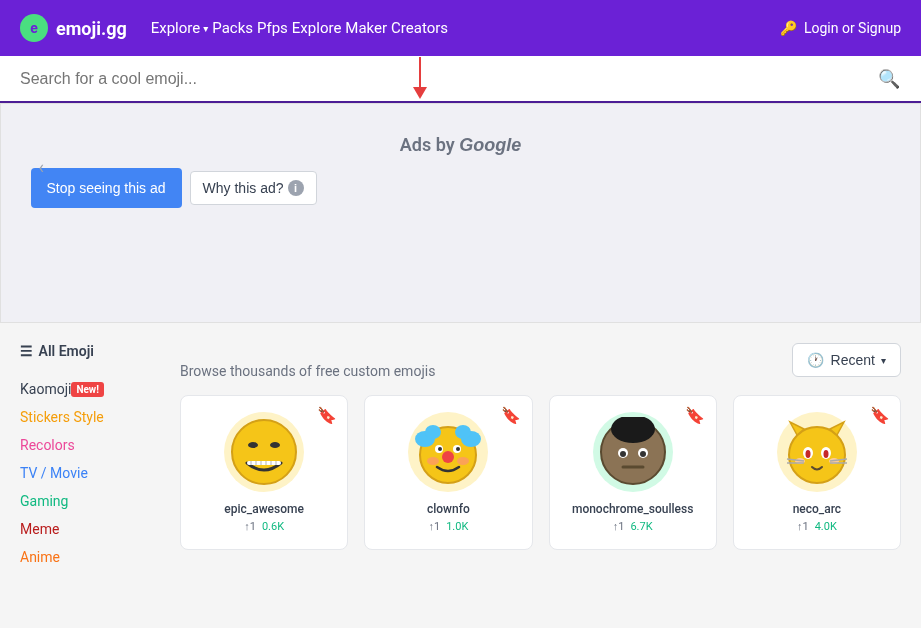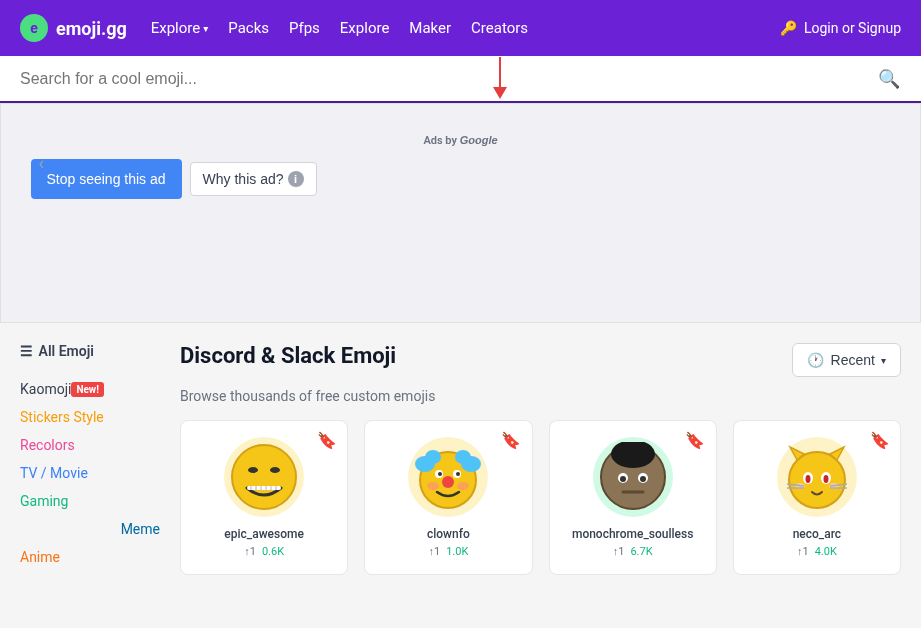--- a/index.html
+++ b/index.html
@@ -31,21 +31,21 @@
       display: flex;
       align-items: center;
       justify-content: center;
       font-size: 14px;
       font-weight: 700;
       color: #6b21d6;
     }
     .nav {
       display: flex;
       align-items: center;
-      gap: 20px;
+      gap: 4px;
       flex: 1;
     }
     .nav-item {
       color: white;
       text-decoration: none;
       font-size: 15px;
       cursor: pointer;
       display: flex;
       align-items: center;
       gap: 3px;
@@ -125,21 +125,21 @@
       border: 1px solid #e0e0e0;
       margin: 0;
       padding: 20px;
       display: flex;
       flex-direction: column;
       align-items: center;
       min-height: 220px;
     }
     .ads-by-google {
       color: #9ca3af;
-      font-size: 11px;
+      font-size: 18px;
       margin-bottom: 12px;
     }
     .ads-by-google span {
       font-weight: 600;
       color: #6b7280;
     }
     .ad-buttons {
       display: flex;
       gap: 8px;
       align-items: center;
@@ -231,21 +231,21 @@
       color: white;
       font-size: 10px;
       padding: 2px 5px;
       border-radius: 3px;
       font-weight: 700;
     }
     .sidebar-item-original { color: #f59e0b; }
     .sidebar-item-recolors { color: #ec4899; }
     .sidebar-item-tv { color: #3b82f6; }
     .sidebar-item-gaming { color: #10b981; }
-    .sidebar-item-meme { color: #0369a1; text-align: right; }
+    .sidebar-item-meme { color: #b91c1c; }
     .sidebar-item-anime { color: #f97316; }
 
     
     .content-area {
       flex: 1;
     }
     .section-header {
       display: flex;
       align-items: flex-start;
       justify-content: space-between;
@@ -404,21 +404,20 @@
     <a class="sidebar-item sidebar-item-recolors" href="#">Recolors</a>
     <a class="sidebar-item sidebar-item-tv" href="#">TV / Movie</a>
     <a class="sidebar-item sidebar-item-gaming" href="#">Gaming</a>
     <a class="sidebar-item sidebar-item-meme" href="#">Meme</a>
     <a class="sidebar-item sidebar-item-anime" href="#">Anime</a>
   </aside>
 
   <div class="content-area">
     <div class="section-header">
       <div>
-        <div class="section-title">Discord &amp; Slack Emoji</div>
         <div class="section-subtitle">Browse thousands of free custom emojis</div>
       </div>
       <button class="recent-btn">
         <span>🕐</span>
         <span>Recent</span>
         <span style="font-size:10px;">▾</span>
       </button>
     </div>
 
     <div class="emoji-grid">

